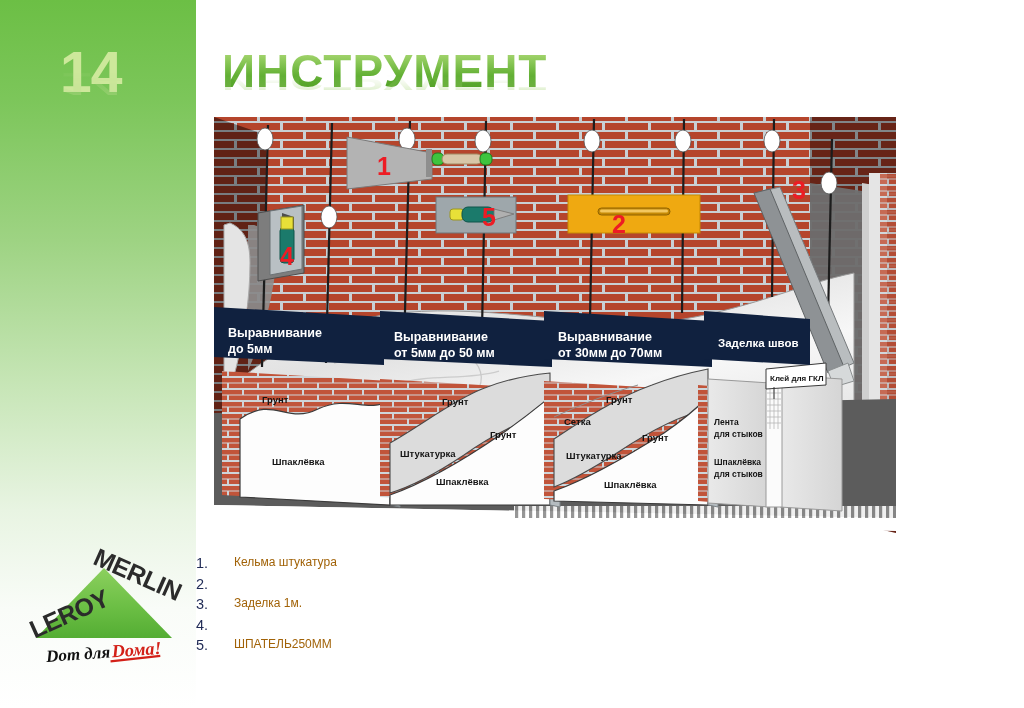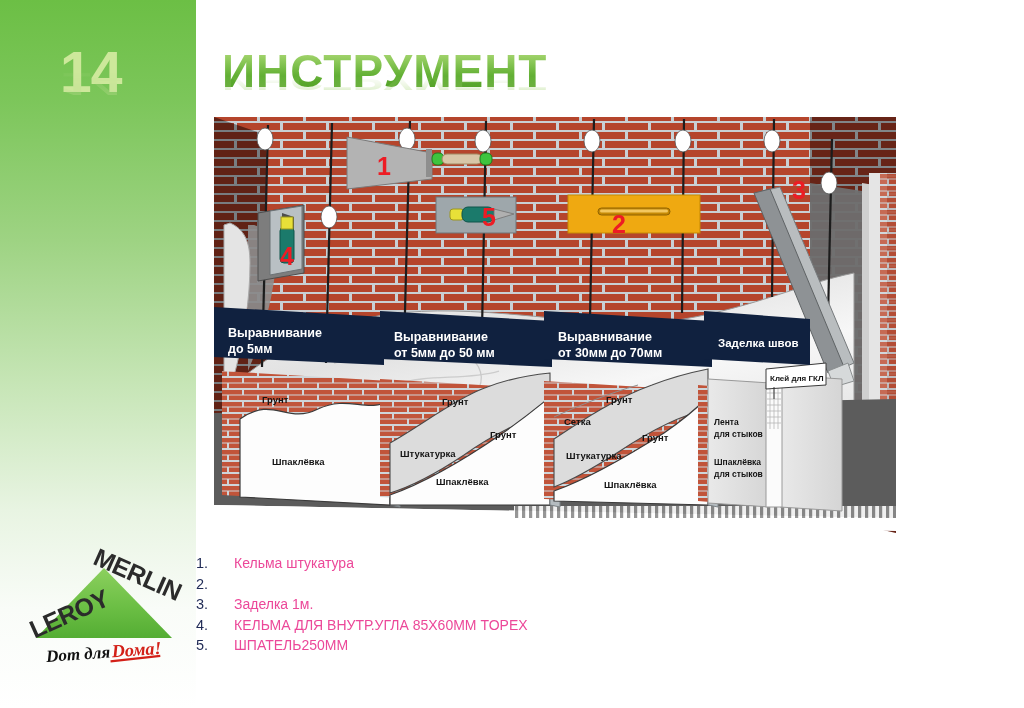--- a/index.html
+++ b/index.html
@@ -73,21 +73,21 @@
   .illus svg{display:block;}
 
   
   .tool-list{position:absolute;left:196px;top:555px;width:560px;}
   .tl-row{display:flex;align-items:flex-start;height:20.5px;}
   .tl-num{
     width:38px;color:#1f2a55;font-size:14.5px;font-weight:400;
     font-family:"Liberation Sans",sans-serif;
   }
   .tl-txt{
-    color:#ec4899;font-size:14px;font-weight:400;
+    color:#a16207;font-size:12px;font-weight:400;
     font-family:"Liberation Sans",sans-serif;white-space:nowrap;
   }
 </style>
 </head>
 <body>
 
 <div class="slide">
 
   <div class="sidebar"></div>
 
@@ -349,21 +349,20 @@
     </div>
     <div class="tl-row">
       <span class="tl-num">2.</span>
     </div>
     <div class="tl-row">
       <span class="tl-num">3.</span>
       <span class="tl-txt">Заделка 1м.</span>
     </div>
     <div class="tl-row">
       <span class="tl-num">4.</span>
-      <span class="tl-txt">КЕЛЬМА ДЛЯ ВНУТР.УГЛА 85Х60ММ TOPEX</span>
     </div>
     <div class="tl-row">
       <span class="tl-num">5.</span>
       <span class="tl-txt">ШПАТЕЛЬ250ММ</span>
     </div>
   </div>
 
 </div>
 
 </body></html>

